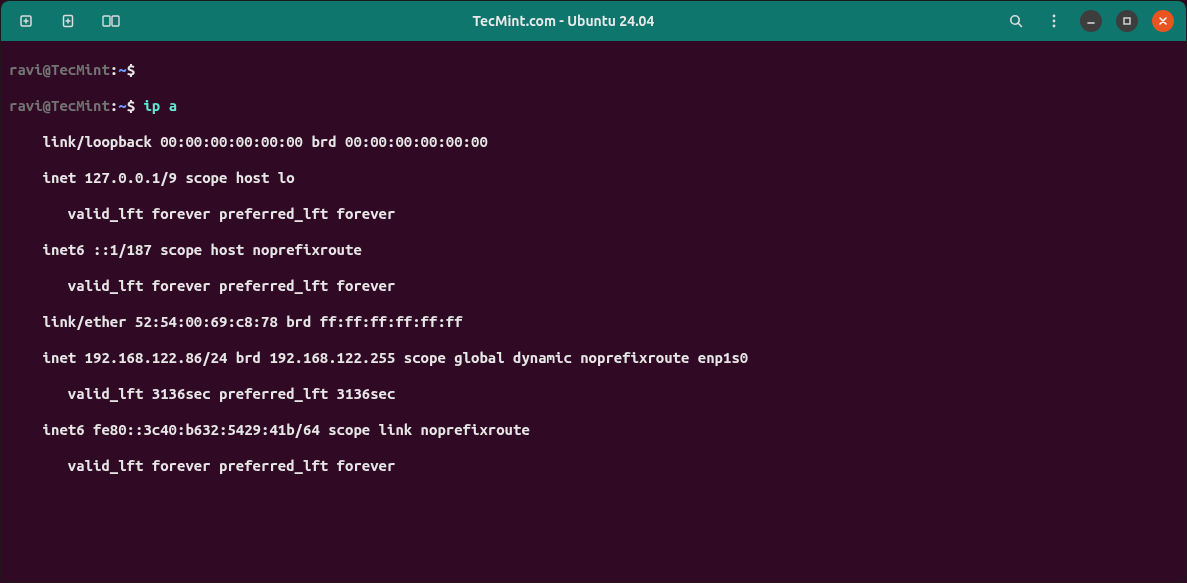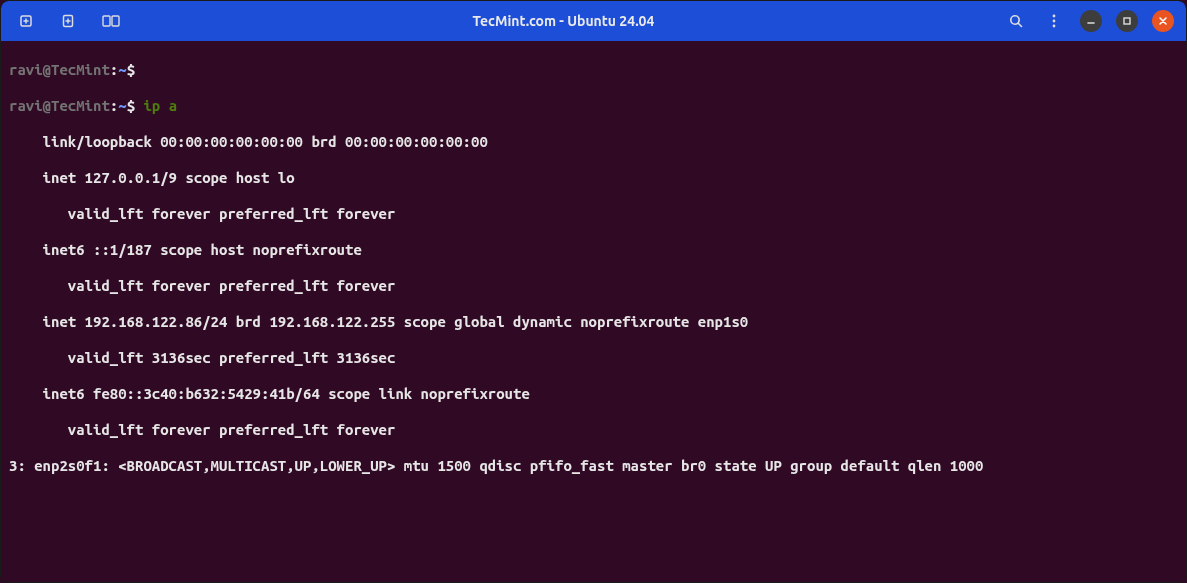--- a/index.html
+++ b/index.html
@@ -10,21 +10,21 @@
     font-family: "Ubuntu Mono", "DejaVu Sans Mono", "Consolas", monospace;
     font-size: 15px;
     line-height: 18px;
     overflow: hidden;
     border: 1px solid #1a1a1a;
     border-radius: 8px;
   }
   
   .titlebar {
     height: 40px;
-    background: #1d4ed8;
+    background: #0f766e;
     display: flex;
     align-items: center;
     padding: 0 8px;
     color: #ddd;
     font-family: "Ubuntu", "Cantarell", sans-serif;
     font-size: 14px;
     border-top-left-radius: 8px;
     border-top-right-radius: 8px;
   }
   .titlebar .left-icons, .titlebar .right-icons {
@@ -61,21 +61,21 @@
   .win-close { background: #e95420; }
   
   .terminal {
     padding: 2px 8px 4px 8px;
     color: #d0d0d0;
     white-space: pre;
     font-weight: bold;
   }
   .prompt-user { color: #737373; font-weight: bold; }
   .prompt-path { color: #6f9bff; font-weight: bold; }
-  .cmd { color: #4d7c0f; }
+  .cmd { color: #5eead4; }
   .out { color: #e6e6e6; }
   .line { display: block; }
 </style>
 </head>
 <body>
 
 <div class="titlebar">
   <div class="left-icons">
     <div class="icon-btn">
       <svg width="16" height="16" viewBox="0 0 16 16" fill="none">
@@ -133,25 +133,25 @@
 </div>
 
 <div class="terminal">
 <span class="line"><span class="prompt-user">ravi@TecMint</span><span class="out">:</span><span class="prompt-path">~</span><span class="out">$</span></span>
 <span class="line"><span class="prompt-user">ravi@TecMint</span><span class="out">:</span><span class="prompt-path">~</span><span class="out">$</span> <span class="cmd">ip a</span></span>
 <span class="line out">    link/loopback 00:00:00:00:00:00 brd 00:00:00:00:00:00</span>
 <span class="line out">    inet 127.0.0.1/9 scope host lo</span>
 <span class="line out">       valid_lft forever preferred_lft forever</span>
 <span class="line out">    inet6 ::1/187 scope host noprefixroute </span>
 <span class="line out">       valid_lft forever preferred_lft forever</span>
+<span class="line out">    link/ether 52:54:00:69:c8:78 brd ff:ff:ff:ff:ff:ff</span>
 <span class="line out">    inet 192.168.122.86/24 brd 192.168.122.255 scope global dynamic noprefixroute enp1s0</span>
 <span class="line out">       valid_lft 3136sec preferred_lft 3136sec</span>
 <span class="line out">    inet6 fe80::3c40:b632:5429:41b/64 scope link noprefixroute </span>
 <span class="line out">       valid_lft forever preferred_lft forever</span>
-<span class="line out">3: enp2s0f1: &lt;BROADCAST,MULTICAST,UP,LOWER_UP&gt; mtu 1500 qdisc pfifo_fast master br0 state UP group default qlen 1000</span>
 
 
 
 
 
 
 
 
 
 

